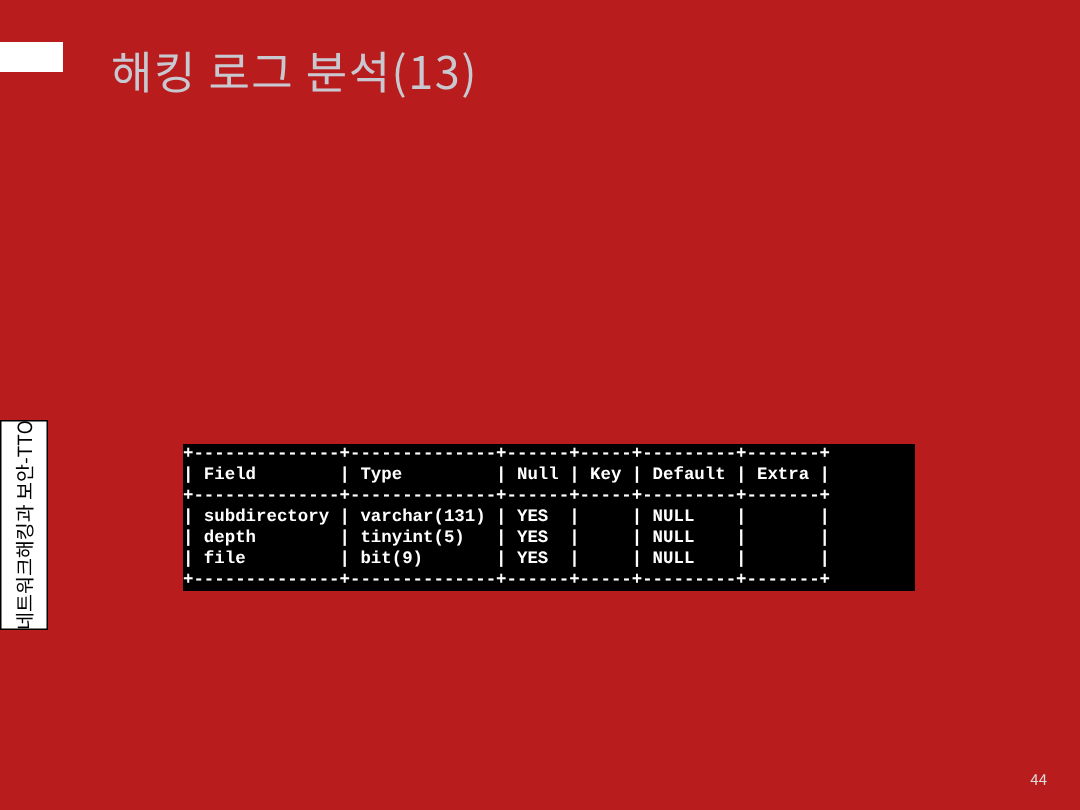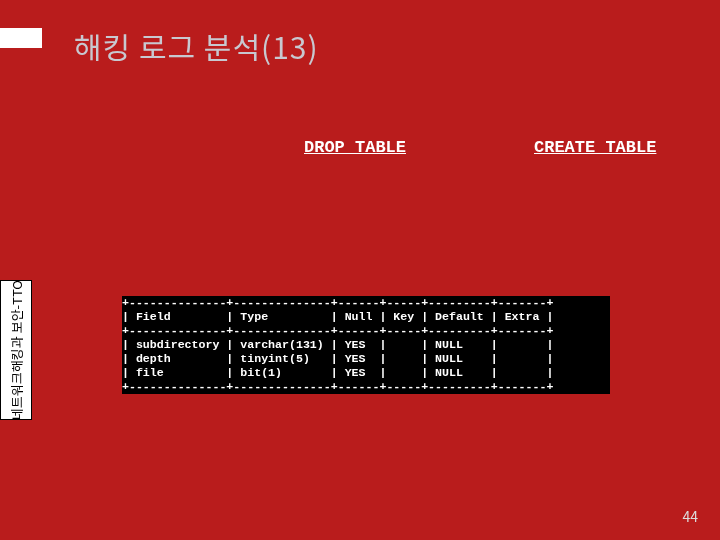--- a/index.html
+++ b/index.html
@@ -93,44 +93,40 @@
     transform-origin: center;
     white-space: nowrap;
     font-size: 13px;
     color: #000000;
     letter-spacing: 0px;
   }
   .page-num {
     position: absolute;
     right: 22px;
     bottom: 14px;
-    font-size: 14px;
+    font-size: 10px;
     color: #dddddd;
   }
 </style>
 </head>
 <body>
 
 <div class="slide">
 
   <div class="corner-white"></div>
 
   <div class="title">해킹 로그 분석(13)</div>
 
-  <div class="underlines-row">
-    <span class="drop-label">DROP TABLE</span>
-    <span class="create-label">CREATE TABLE</span>
-  </div>
 
   <div class="term-box"><span>+--------------+--------------+------+-----+---------+-------+</span>
 <span>| Field        | Type         | Null | Key | Default | Extra |</span>
 <span>+--------------+--------------+------+-----+---------+-------+</span>
 <span>| subdirectory | varchar(131) | YES  |     | NULL    |       |</span>
 <span>| depth        | tinyint(5)   | YES  |     | NULL    |       |</span>
-<span>| file         | bit(1)       | YES  |     | NULL    |       |</span>
+<span>| file         | bit(9)       | YES  |     | NULL    |       |</span>
 <span>+--------------+--------------+------+-----+---------+-------+</span></div>
 
   <div class="side-tab">
     <div class="side-tab-text">네트워크해킹과 보안-TTO</div>
   </div>
 
   <div class="page-num">44</div>
 
 </div>
 

